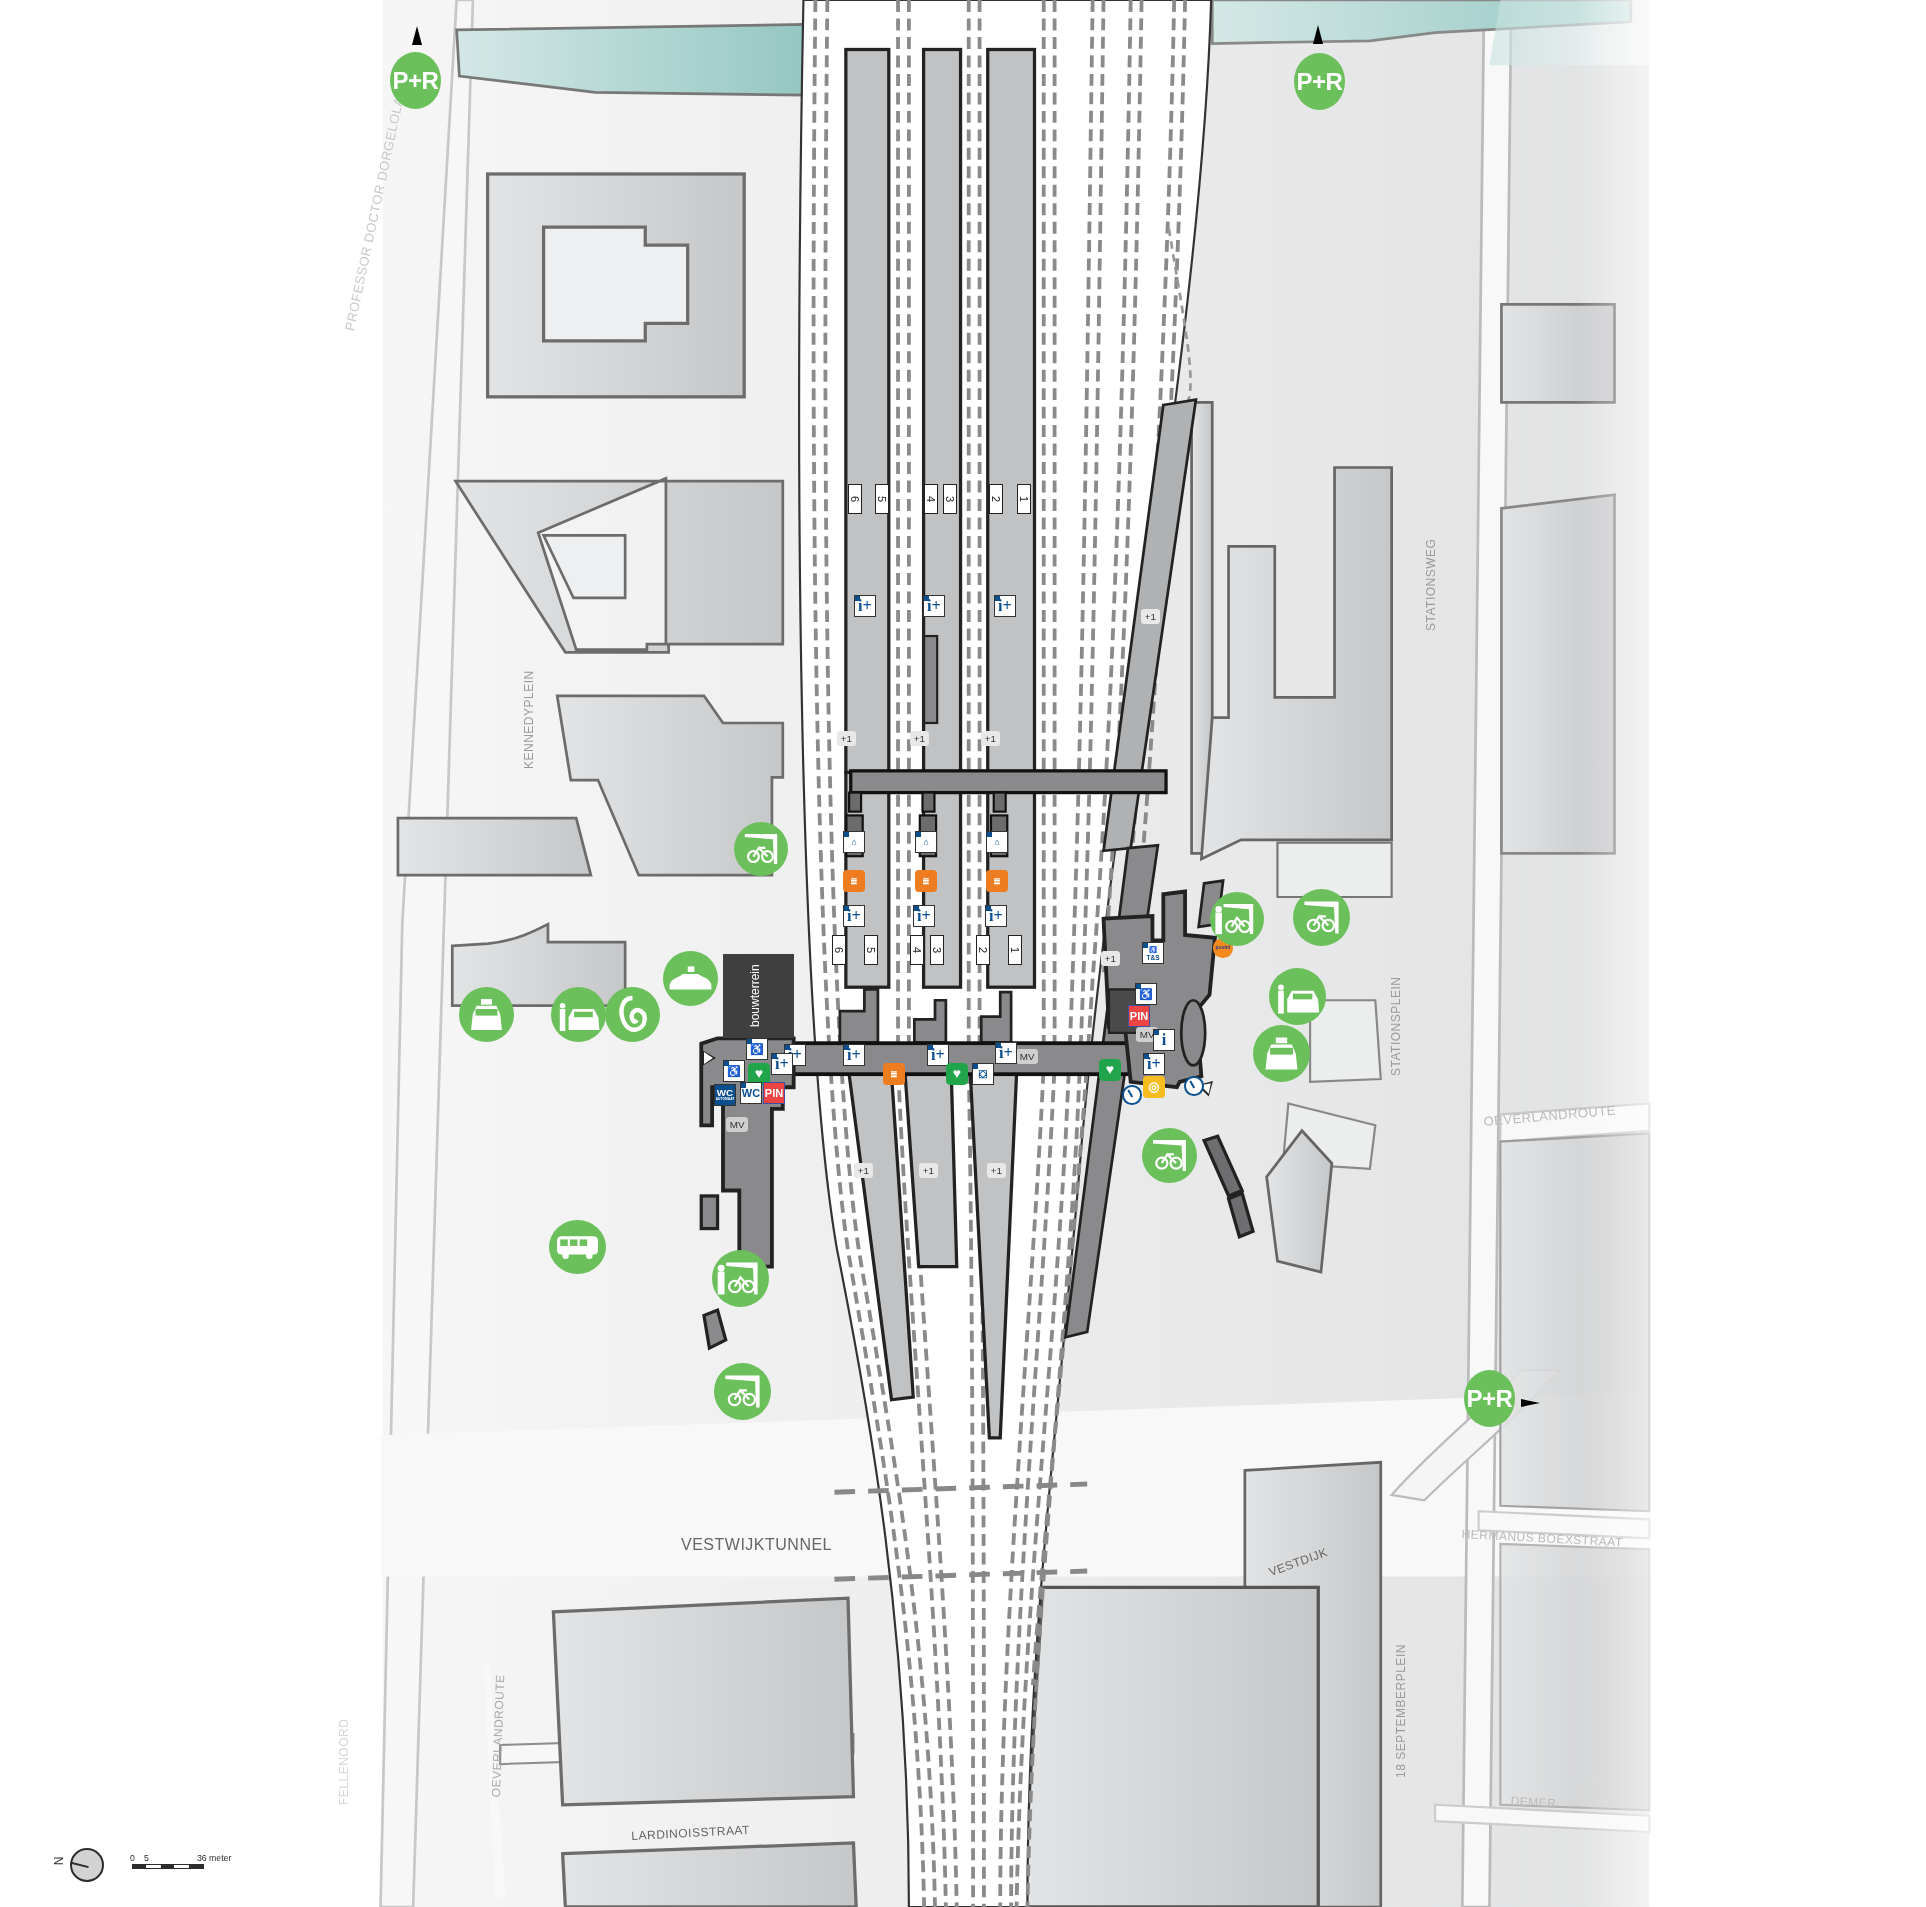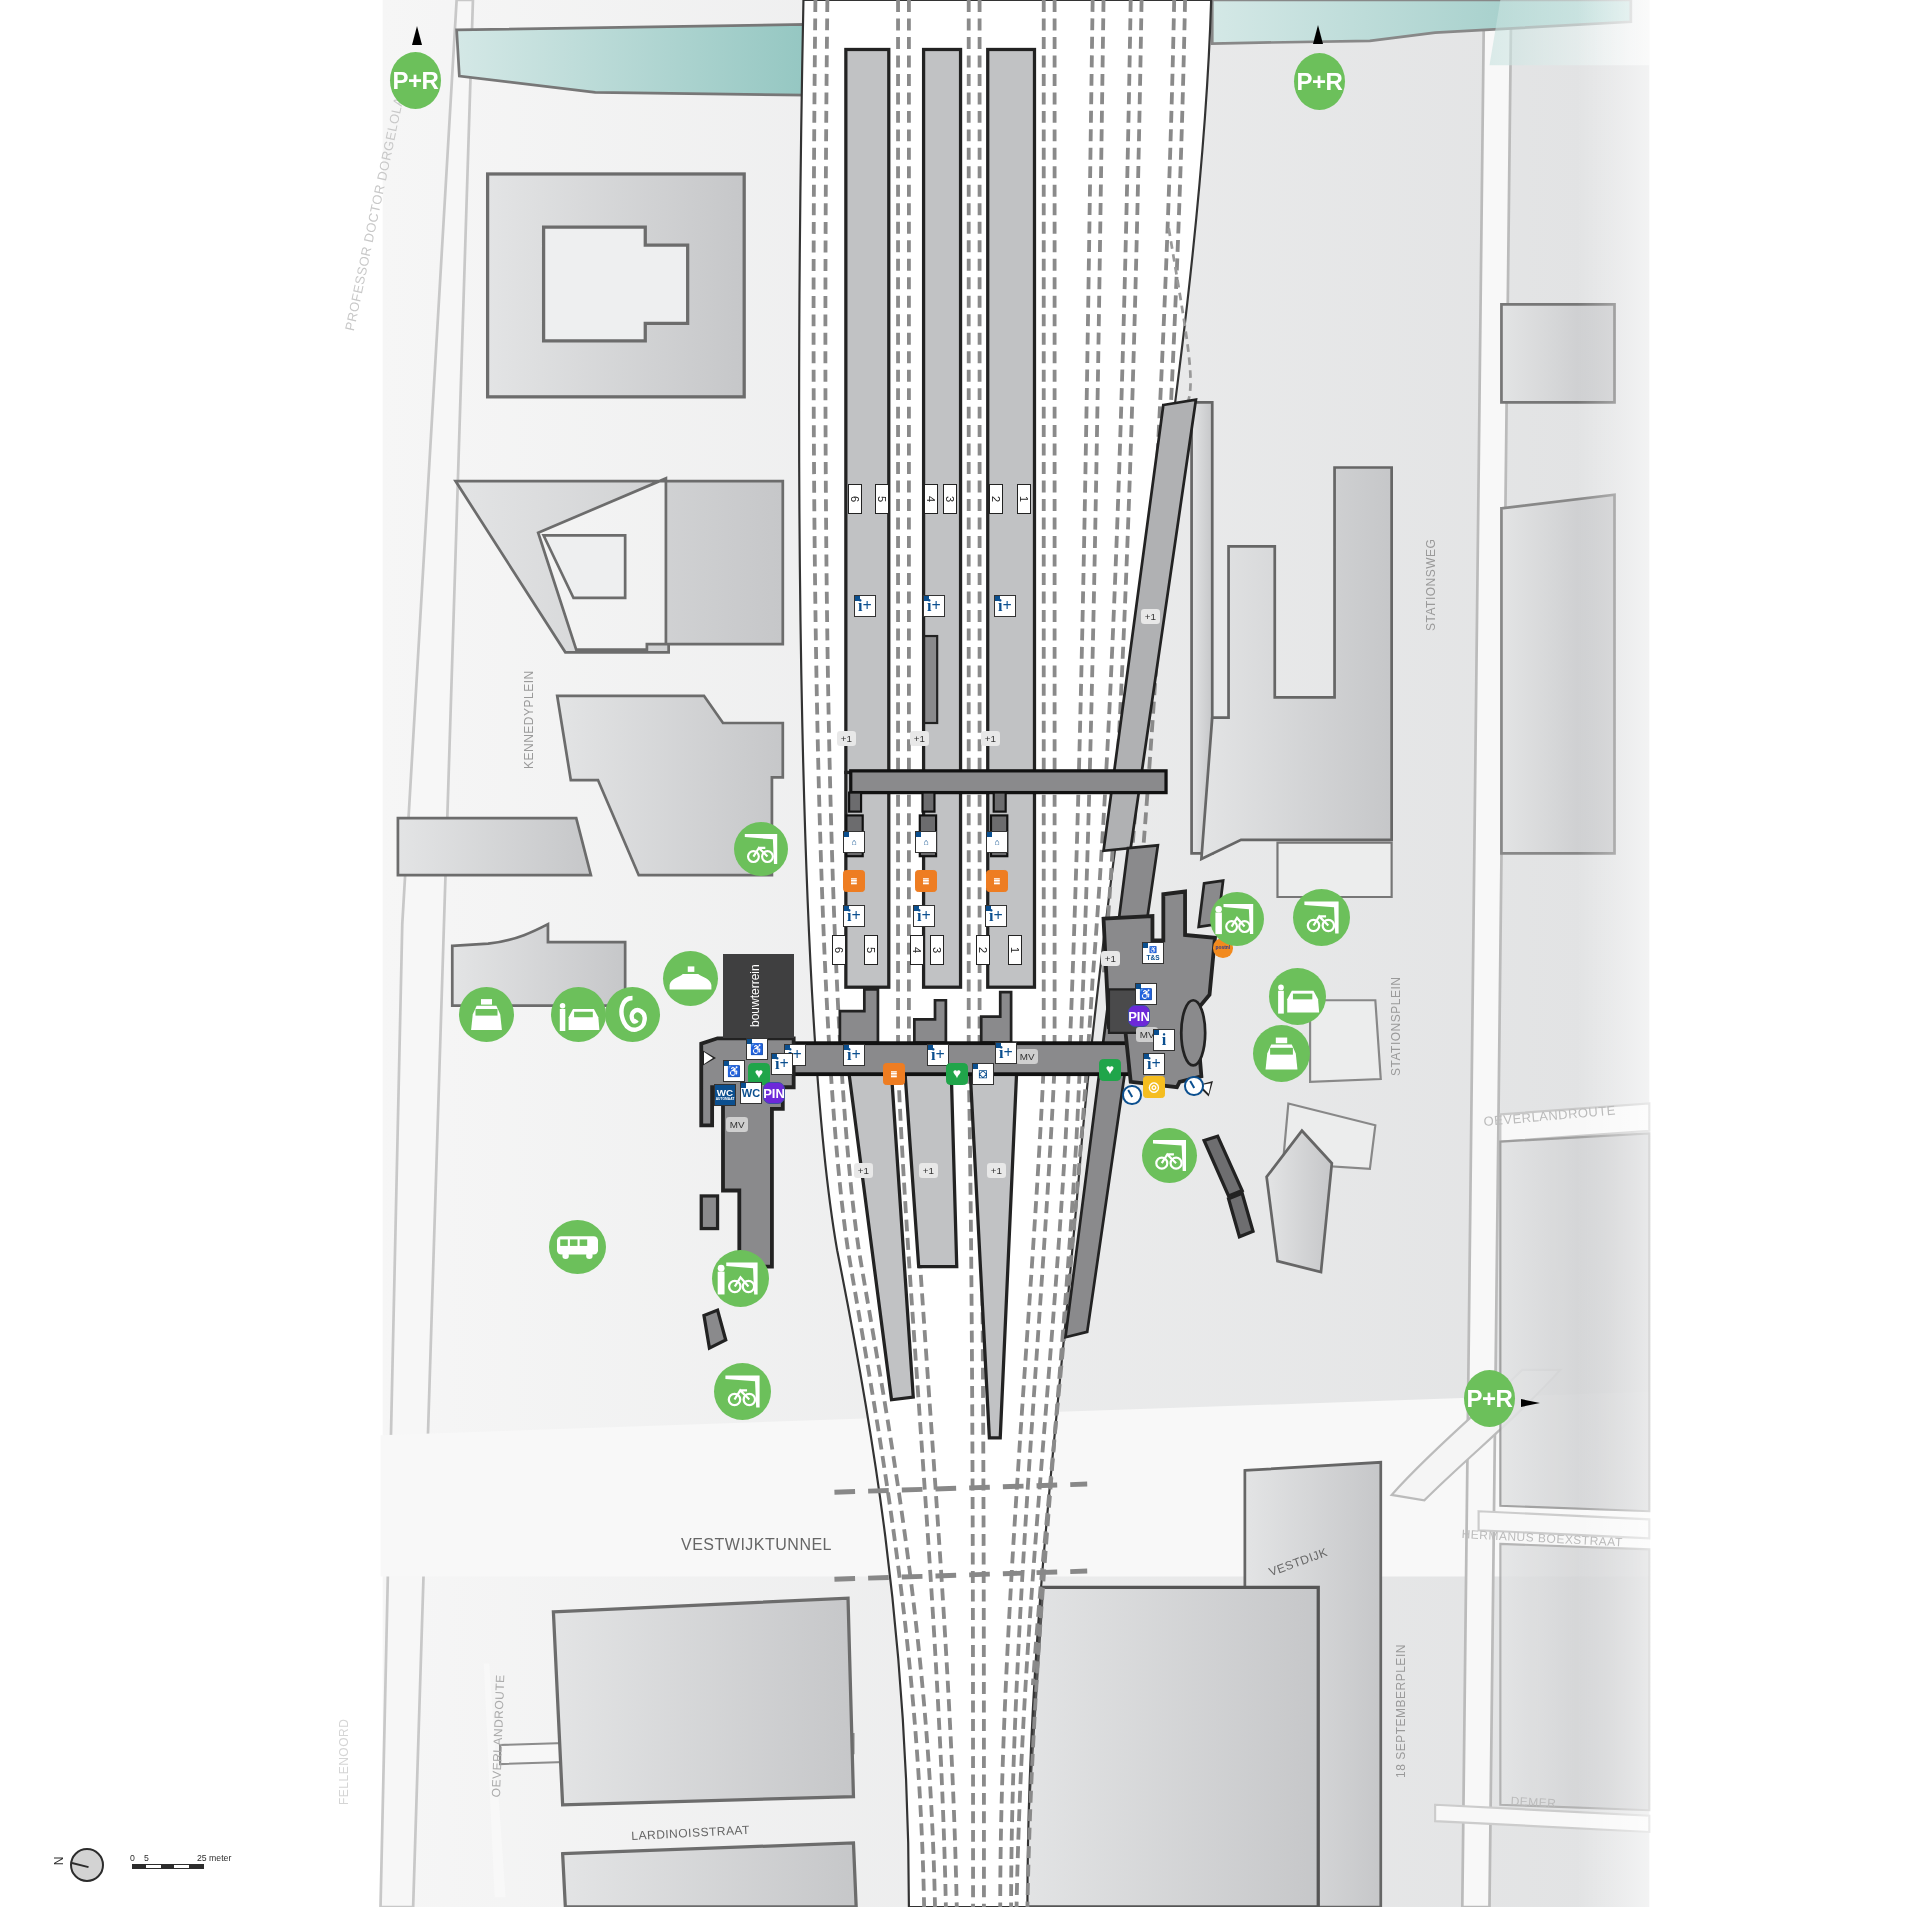--- a/index.html
+++ b/index.html
@@ -13,21 +13,21 @@
   .poi { position:absolute; border-radius:50%; background:#6cc05b; display:flex; align-items:center; justify-content:center; color:#fff; font-weight:bold; }
   .pr { width:51px; height:57px; font-size:24px; font-family:"Liberation Sans", sans-serif; letter-spacing:-0.5px; }
   .svc { position:absolute; width:22px; height:22px; background:#fff; border:1.1px solid #333; box-sizing:border-box; display:flex; align-items:center; justify-content:center; color:#0b4f8f; font-weight:bold; font-family:"Liberation Serif", serif; }
   .svc::before { content:""; position:absolute; left:0; top:0; width:5.4px; height:5.4px; background:#0b4f8f; }
   .svc.info { font-size:16.3px; }
   .svc.info span { font-size:16.3px; line-height:1; }
   .svc.orange { background:#ee7d22; border-color:#ee7d22; border-radius:3.3px; color:#fff; }
   .svc.orange::before { display:none; }
   .svc.green { background:#20a54a; border-color:#20a54a; border-radius:4.3px; color:#fff; font-size:14px; }
   .svc.green::before { display:none; }
-  .svc.pin { background:#6d28d9; border-color:#3c4fa0; border-radius:7px; color:#fff; font-size:13px; font-family:"Liberation Sans", sans-serif; }
+  .svc.pin { background:#ef4444; border-color:#3c4fa0; border-radius:0; color:#fff; font-size:11px; font-family:"Liberation Sans", sans-serif; }
   .svc.pin::before { display:none; }
   .svc.wc { font-family:"Liberation Sans", sans-serif; font-size:11px; }
   .svc.wcauto { background:#0b4f8f; color:#fff; font-family:"Liberation Sans", sans-serif; font-size:9.8px; flex-direction:column; line-height:1; }
   .svc.wcauto small { font-size:3.3px; }
   .svc.camera { background:#f5bd1f; border-color:#f5bd1f; border-radius:3.3px; color:#fff; font-size:13px; }
   .svc.camera::before { display:none; }
   .svc.ts { font-family:"Liberation Sans", sans-serif; font-size:6.5px; flex-direction:column; }
   .clock { position:absolute; width:19.6px; height:19.6px; border-radius:50%; border:2.7px solid #0b4f8f; background:#fff; box-sizing:border-box; }
   .clock::after { content:""; position:absolute; left:6.5px; top:2.2px; width:2.2px; height:7.6px; background:#0b4f8f; transform:rotate(-30deg); transform-origin:bottom; }
   .badge { position:absolute; background:#e8e8e8; border-radius:3.3px; color:#333; font-size:9.8px; padding:2.2px 3.8px; font-family:"Liberation Sans", sans-serif; }
@@ -451,18 +451,18 @@
       <rect x="40" y="22" width="20" height="10" fill="#fff"></rect>
       <path d="M25 50 L32 34 L68 34 L75 50 L78 78 L22 78 Z" fill="#fff"></path>
       <rect x="30" y="40" width="40" height="12" fill="#6cc05b"></rect>
     </svg>
 </div>
 
 <div class="compass-n">N</div>
 <div class="compass"></div>
 <div class="scale-lbl" style="left:130px;">0</div>
 <div class="scale-lbl" style="left:144px;">5</div>
-<div class="scale-lbl" style="left:197px;">25 meter</div>
+<div class="scale-lbl" style="left:197px;">36 meter</div>
 <div class="scale-bar">
     <i style="left:14px;width:15px;"></i>
     <i style="left:42px;width:15px;"></i>
   </div>
 
 
 </body></html>

